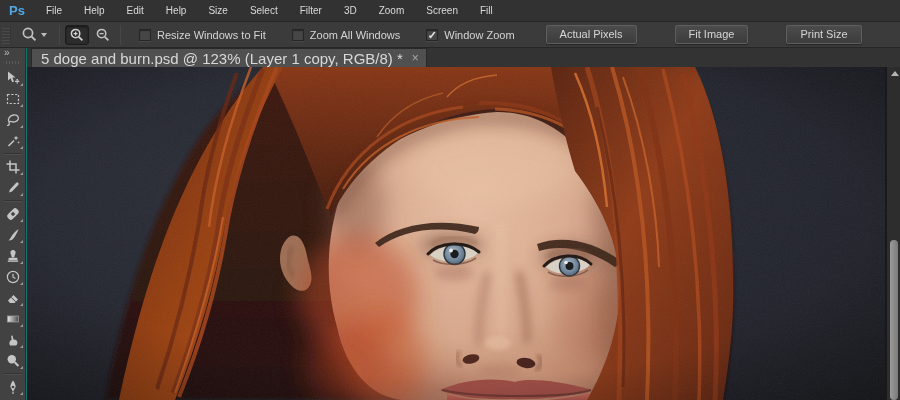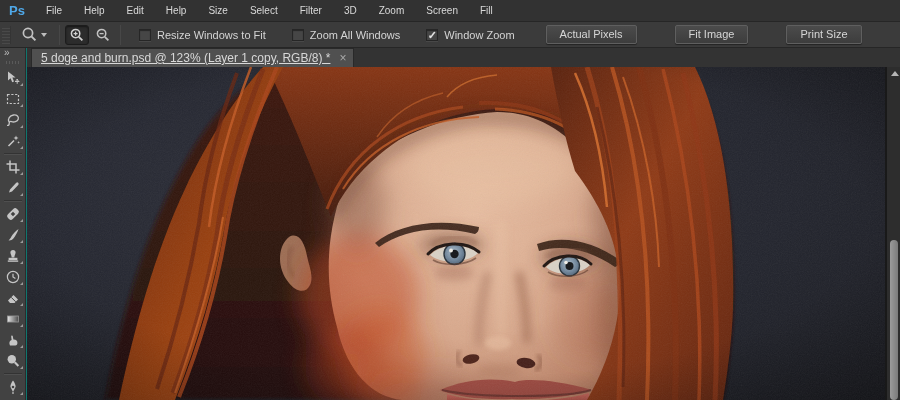--- a/index.html
+++ b/index.html
@@ -52,21 +52,21 @@
                border-left:3px solid transparent; border-bottom:3px solid #9a9a9a; }
   .tb-div { width:18px; height:1px; background:#333; margin:2px 0; box-shadow:0 1px 0 #4f4f4f; }
   .tool svg, .zbtn svg, .tool-preset svg { display:block; }
 
   
   .tabbar { position:absolute; left:27px; top:48px; width:873px; height:19px;
             background:#333333; display:flex; }
   .doc-tab { height:19px; margin-left:4px; padding:0 7px 0 9px; background:#505050;
              border:1px solid #292929; border-bottom:none; border-radius:1px 1px 0 0;
              display:flex; align-items:center; gap:9px; }
-  .tab-title { color:#d8d8d8; font-size:12px; white-space:nowrap;text-decoration:underline; }
+  .tab-title { color:#d8d8d8; font-size:15px; white-space:nowrap; }
   .tab-close { color:#a8a8a8; font-size:12px; line-height:12px; cursor:default; }
 
   
   .canvas { position:absolute; left:27px; top:67px; width:858px; height:333px;
             background:#1e1f26; box-shadow:inset 2px 2px 3px rgba(0,0,0,.45); }
   .canvas svg { width:100%; height:100%; }
 
   
   .vscroll { position:absolute; left:885px; top:67px; width:15px; height:333px;
              background:#2d2d2d; border-left:2px solid #191919; }

